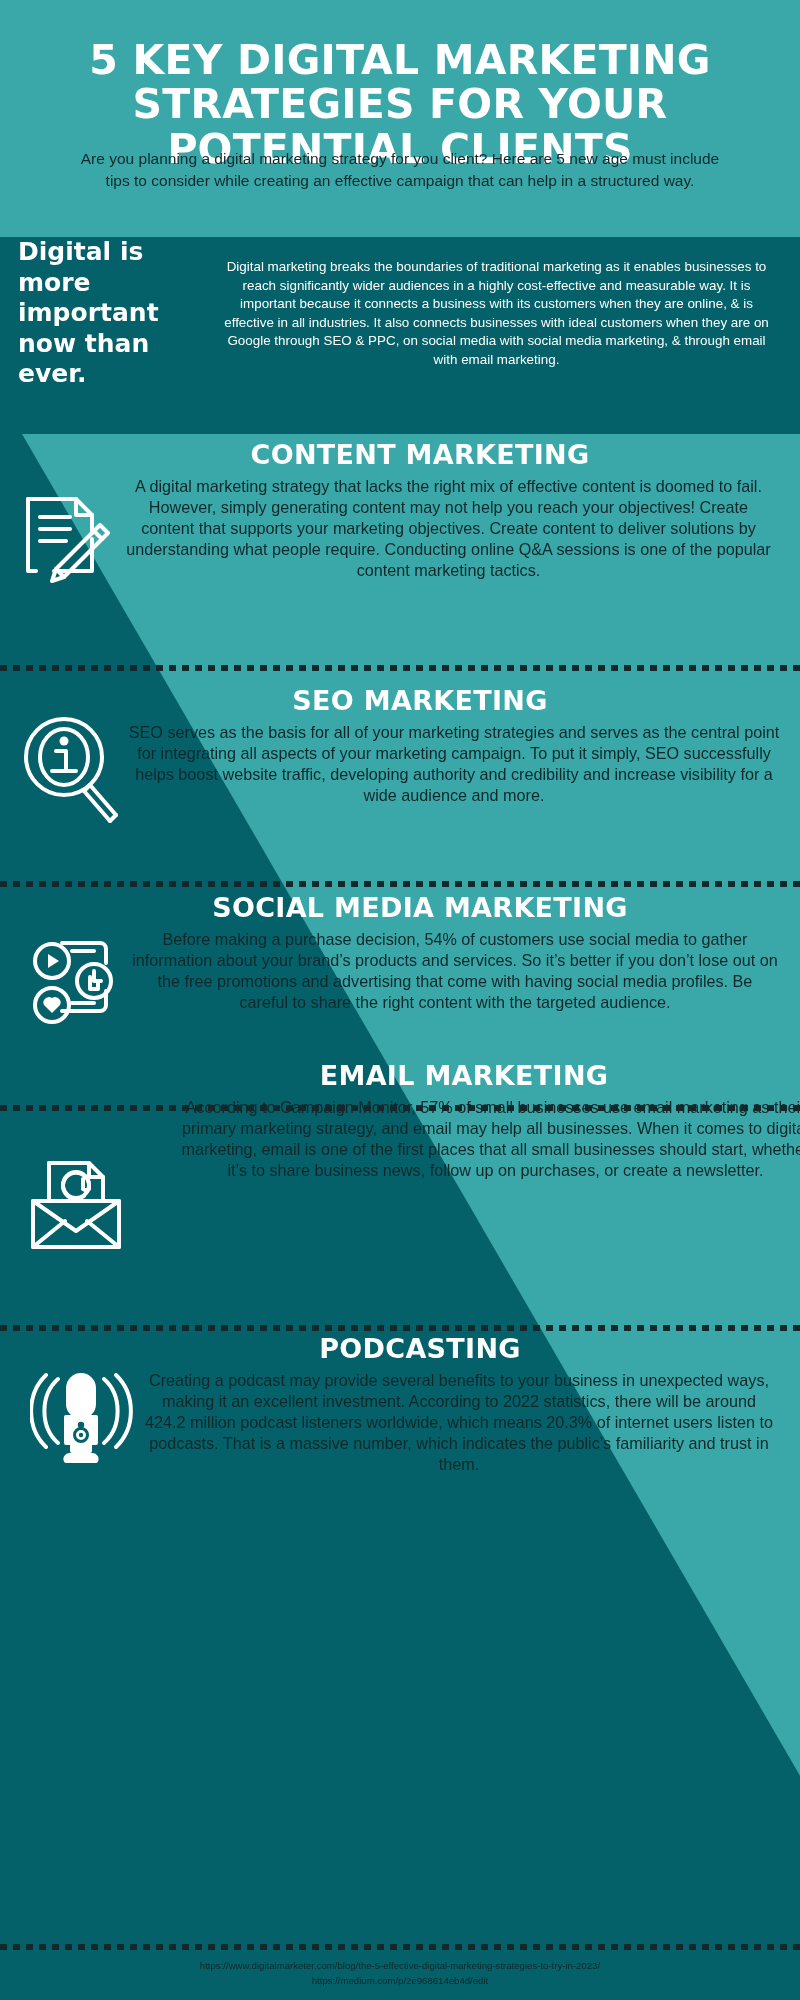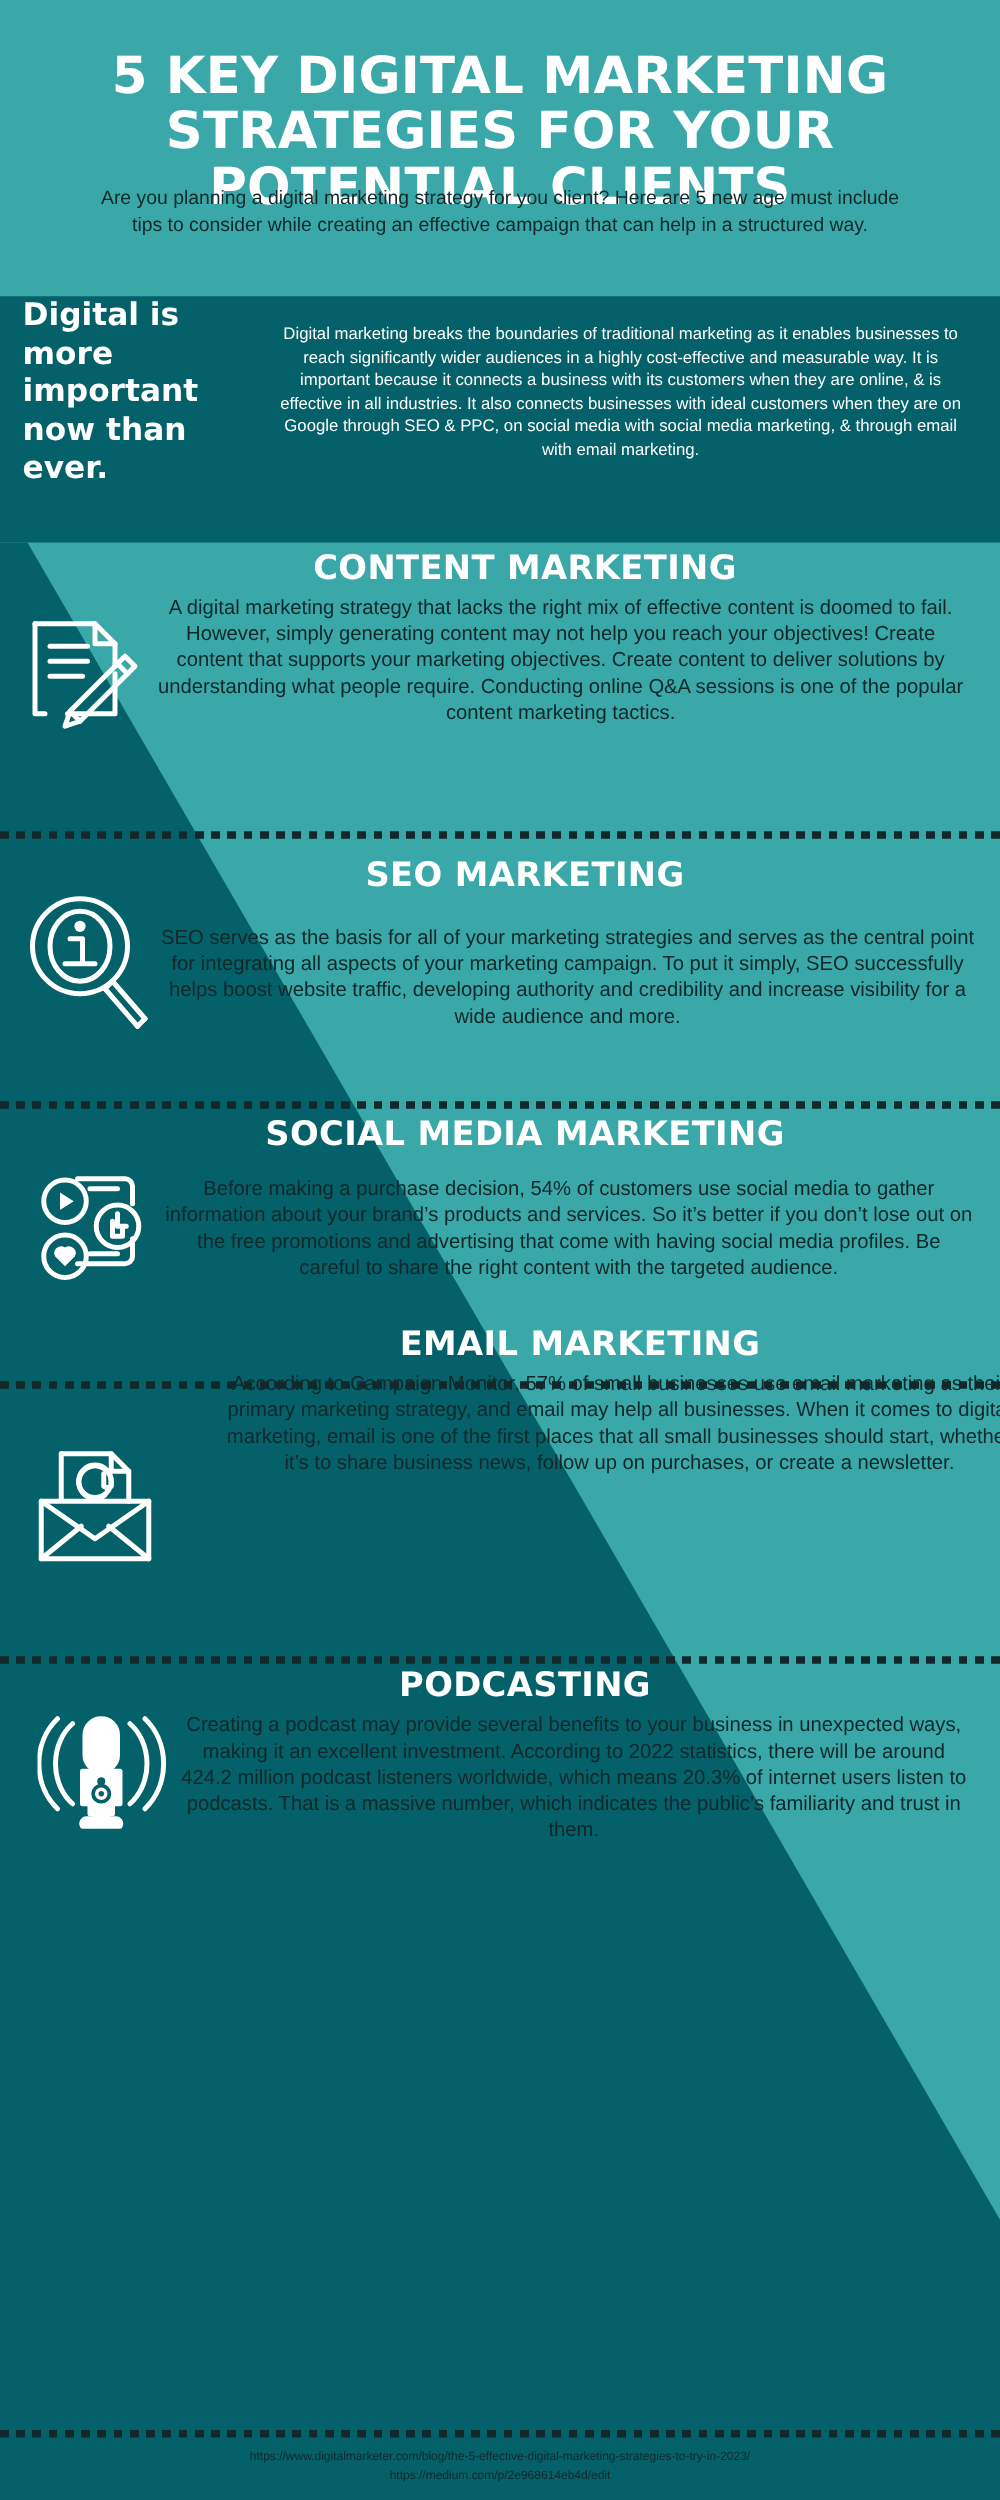--- a/index.html
+++ b/index.html
@@ -184,21 +184,21 @@
       <path d="M82 38 l8 8 -44 44 -12 4 4 -12 z"></path>
       <path d="M76 44 l8 8"></path>
       <path d="M38 82 l8 8"></path>
     </svg>
   </div>
 
   <div class="divider" style="top:665px;"></div>
 
   <div class="band" style="top:686px;">
     <h2 class="sec-title">SEO MARKETING</h2>
-    <div style="margin-top:24px; padding-left:128px; padding-right:20px;">
+    <div style="margin-top:6px; padding-left:128px; padding-right:20px;">
       <p class="sec-body">SEO serves as the basis for all of your marketing strategies and serves as the central point for integrating all aspects of your marketing campaign. To put it simply, SEO successfully helps boost website traffic, developing authority and credibility and increase visibility for a wide audience and more.</p>
     </div>
   </div>
   <div class="icon-wrap" style="left:22px; top:715px;">
     <svg width="100" height="110" viewBox="0 0 100 110" fill="none" stroke="#ffffff" stroke-width="4" stroke-linecap="round" stroke-linejoin="round">
       <circle cx="42" cy="42" r="38"></circle>
       <ellipse cx="42" cy="42" rx="24" ry="28"></ellipse>
       <circle cx="42" cy="26" r="4.5" fill="#ffffff" stroke="none"></circle>
       <path d="M34 36 h10 v18"></path>
       <path d="M30 56 h24"></path>
@@ -206,21 +206,21 @@
       <path d="M62 76 L88 106"></path>
       <path d="M68 70 L62 76"></path>
       <path d="M94 100 L88 106"></path>
     </svg>
   </div>
 
   <div class="divider" style="top:881px;"></div>
 
   <div class="band" style="top:893px;">
     <h2 class="sec-title">SOCIAL MEDIA MARKETING</h2>
-    <div style="margin-top:18px; padding-left:132px; padding-right:22px;">
+    <div style="margin-top:6px; padding-left:132px; padding-right:22px;">
       <p class="sec-body">Before making a purchase decision, 54% of customers use social media to gather information about your brand’s products and services. So it’s better if you don’t lose out on the free promotions and advertising that come with having social media profiles. Be careful to share the right content with the targeted audience.</p>
     </div>
   </div>
   <div class="icon-wrap" style="left:28px; top:925px;">
     <svg width="100" height="105" viewBox="0 0 100 105" fill="none" stroke="#ffffff" stroke-width="4" stroke-linecap="round" stroke-linejoin="round">
       <path d="M34 18 h38 a6 6 0 0 1 6 6 v14"></path>
       <path d="M78 66 v14 a6 6 0 0 1 -6 6 h-38"></path>
       <path d="M44 26 h22"></path>
       <path d="M44 78 h22"></path>
       <circle cx="24" cy="36" r="17"></circle>

